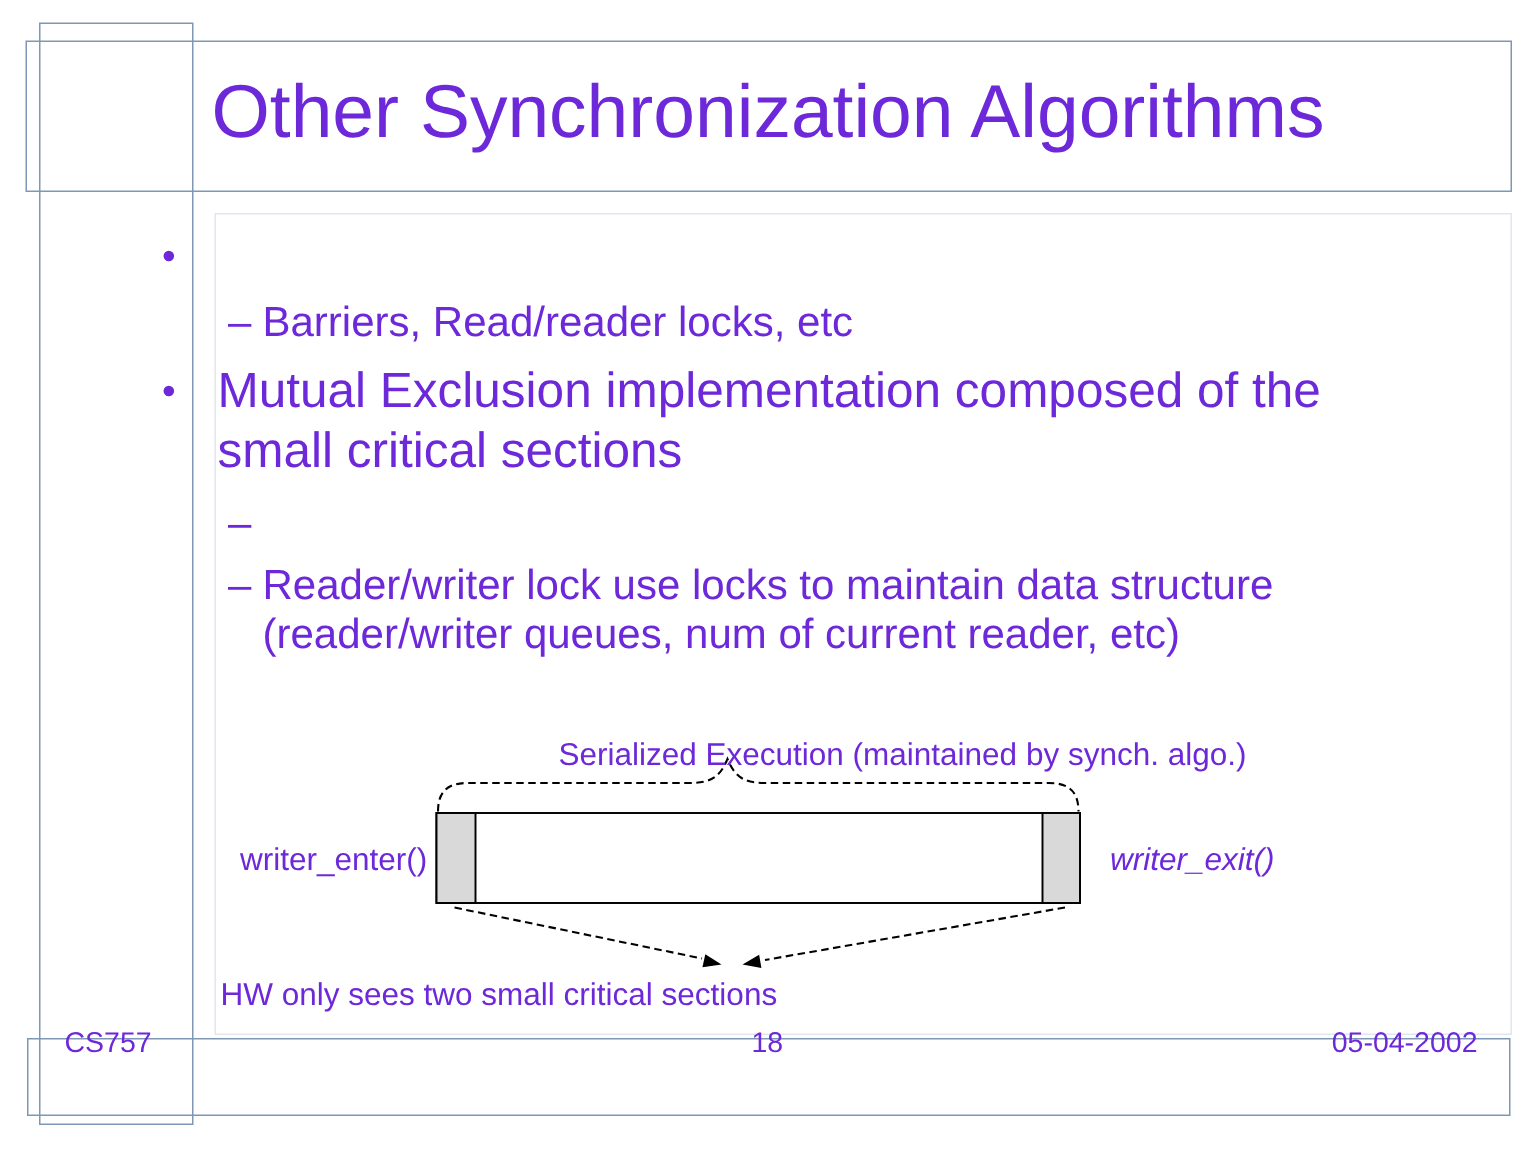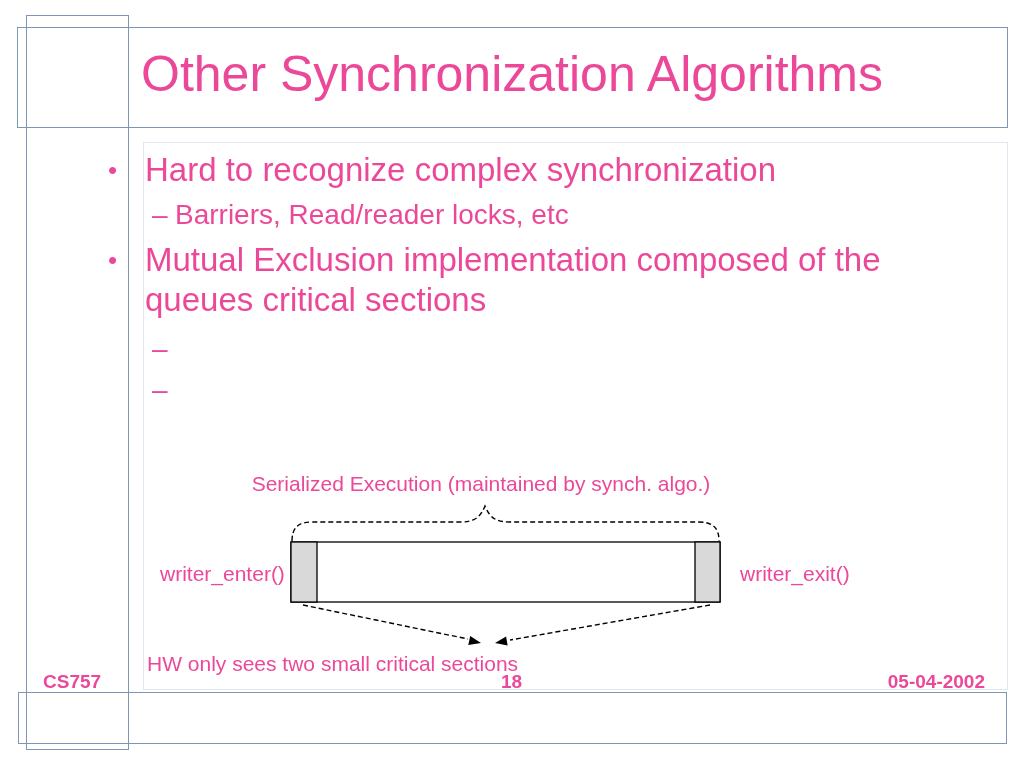--- a/index.html
+++ b/index.html
@@ -1,18 +1,18 @@
 <!DOCTYPE html>
 <html><head>
 <meta charset="utf-8">
 <style>
   html,body{margin:0;padding:0;background:#ffffff;}
   .slide{
     position:relative;width:1024px;height:768px;background:#ffffff;overflow:hidden;
-    font-family:"Liberation Sans","DejaVu Sans",sans-serif;color:#ec4899;
+    font-family:"Liberation Sans","DejaVu Sans",sans-serif;color:#6d28d9;
   }
   
   .deco{position:absolute;pointer-events:none;}
   .tall-rect{left:26px;top:15px;width:101px;height:733px;border:1.6px solid #7d97b5;}
   .title-box{left:17px;top:27px;width:989px;height:99px;border:1.6px solid #7d97b5;}
   .body-box{left:143px;top:142px;width:863px;height:546px;border:1px solid #dfe7f0;}
   .footer-box{left:18px;top:692px;width:987px;height:50px;border:1.6px solid #7d97b5;}
 
   .title{
     position:absolute;left:0;top:45px;width:1024px;text-align:center;
@@ -25,61 +25,61 @@
   .p1{top:150px;}
   .p2{top:198px;}
   .p3{top:240px;}
   .p4{top:332px;}
   .p5{top:373px;}
   .marker{position:absolute;top:0;}
   .l1 .marker{left:-37px;font-size:26px;line-height:40px;}
   .l2 .marker{left:-23px;font-size:28px;line-height:33px;}
 
   .dlabel{position:absolute;font-size:21px;line-height:24px;white-space:nowrap;}
-  .serialized{left:131px;top:472px;width:700px;text-align:center;}
+  .serialized{left:131px;top:492px;width:700px;text-align:right;}
   .writer-enter{left:160px;top:562px;}
-  .writer-exit{left:740px;top:562px;}
+  .writer-exit{left:740px;top:562px;font-style:italic;}
   .hw-label{left:147px;top:652px;width:700px;text-align:left;}
 
   .diagram-svg{position:absolute;left:0;top:0;width:1024px;height:768px;pointer-events:none;}
 
-  .footer-text{position:absolute;top:671px;font-weight:bold;font-size:19px;line-height:22px;white-space:nowrap;}
+  .footer-text{position:absolute;top:685px;font-weight:normal;font-size:19px;line-height:22px;white-space:nowrap;}
   .f-left{left:43px;}
   .f-center{left:18px;width:987px;text-align:center;}
   .f-right{right:39px;}
 </style>
 </head>
 <body>
 
 <div class="slide">
 
   <div class="deco tall-rect"></div>
   <div class="deco title-box"></div>
   <div class="deco body-box"></div>
   <div class="deco footer-box"></div>
 
   <div class="title">Other Synchronization Algorithms</div>
 
   <div class="para l1 p1">
     <span class="marker">•</span>
-    <span>Hard to recognize complex synchronization</span>
   </div>
   <div class="para l2 p2">
     <span class="marker">–</span>
     <span>Barriers, Read/reader locks, etc</span>
   </div>
   <div class="para l1 p3">
     <span class="marker">•</span>
-    <span>Mutual Exclusion implementation composed of the queues critical sections</span>
+    <span>Mutual Exclusion implementation composed of the small critical sections</span>
   </div>
   <div class="para l2 p4">
     <span class="marker">–</span>
   </div>
   <div class="para l2 p5">
     <span class="marker">–</span>
+    <span>Reader/writer lock use locks to maintain data structure (reader/writer queues, num of current reader, etc)</span>
   </div>
 
   <svg class="diagram-svg" viewBox="0 0 1024 768" xmlns="http://www.w3.org/2000/svg">
 
     <path d="M292,541 C292,528 298,522 312,522 L460,522 C474,522 480,518 485,506
              C490,518 496,522 510,522 L699,522 C713,522 719,528 719,541" fill="none" stroke="#000" stroke-width="1.4" stroke-dasharray="5 3"></path>
 
     <rect x="291" y="542" width="429" height="60" fill="#ffffff" stroke="#000" stroke-width="1.3"></rect>
     <rect x="291" y="542" width="26" height="60" fill="#d9d9d9" stroke="#000" stroke-width="1.3"></rect>
     <rect x="695" y="542" width="25" height="60" fill="#d9d9d9" stroke="#000" stroke-width="1.3"></rect>

